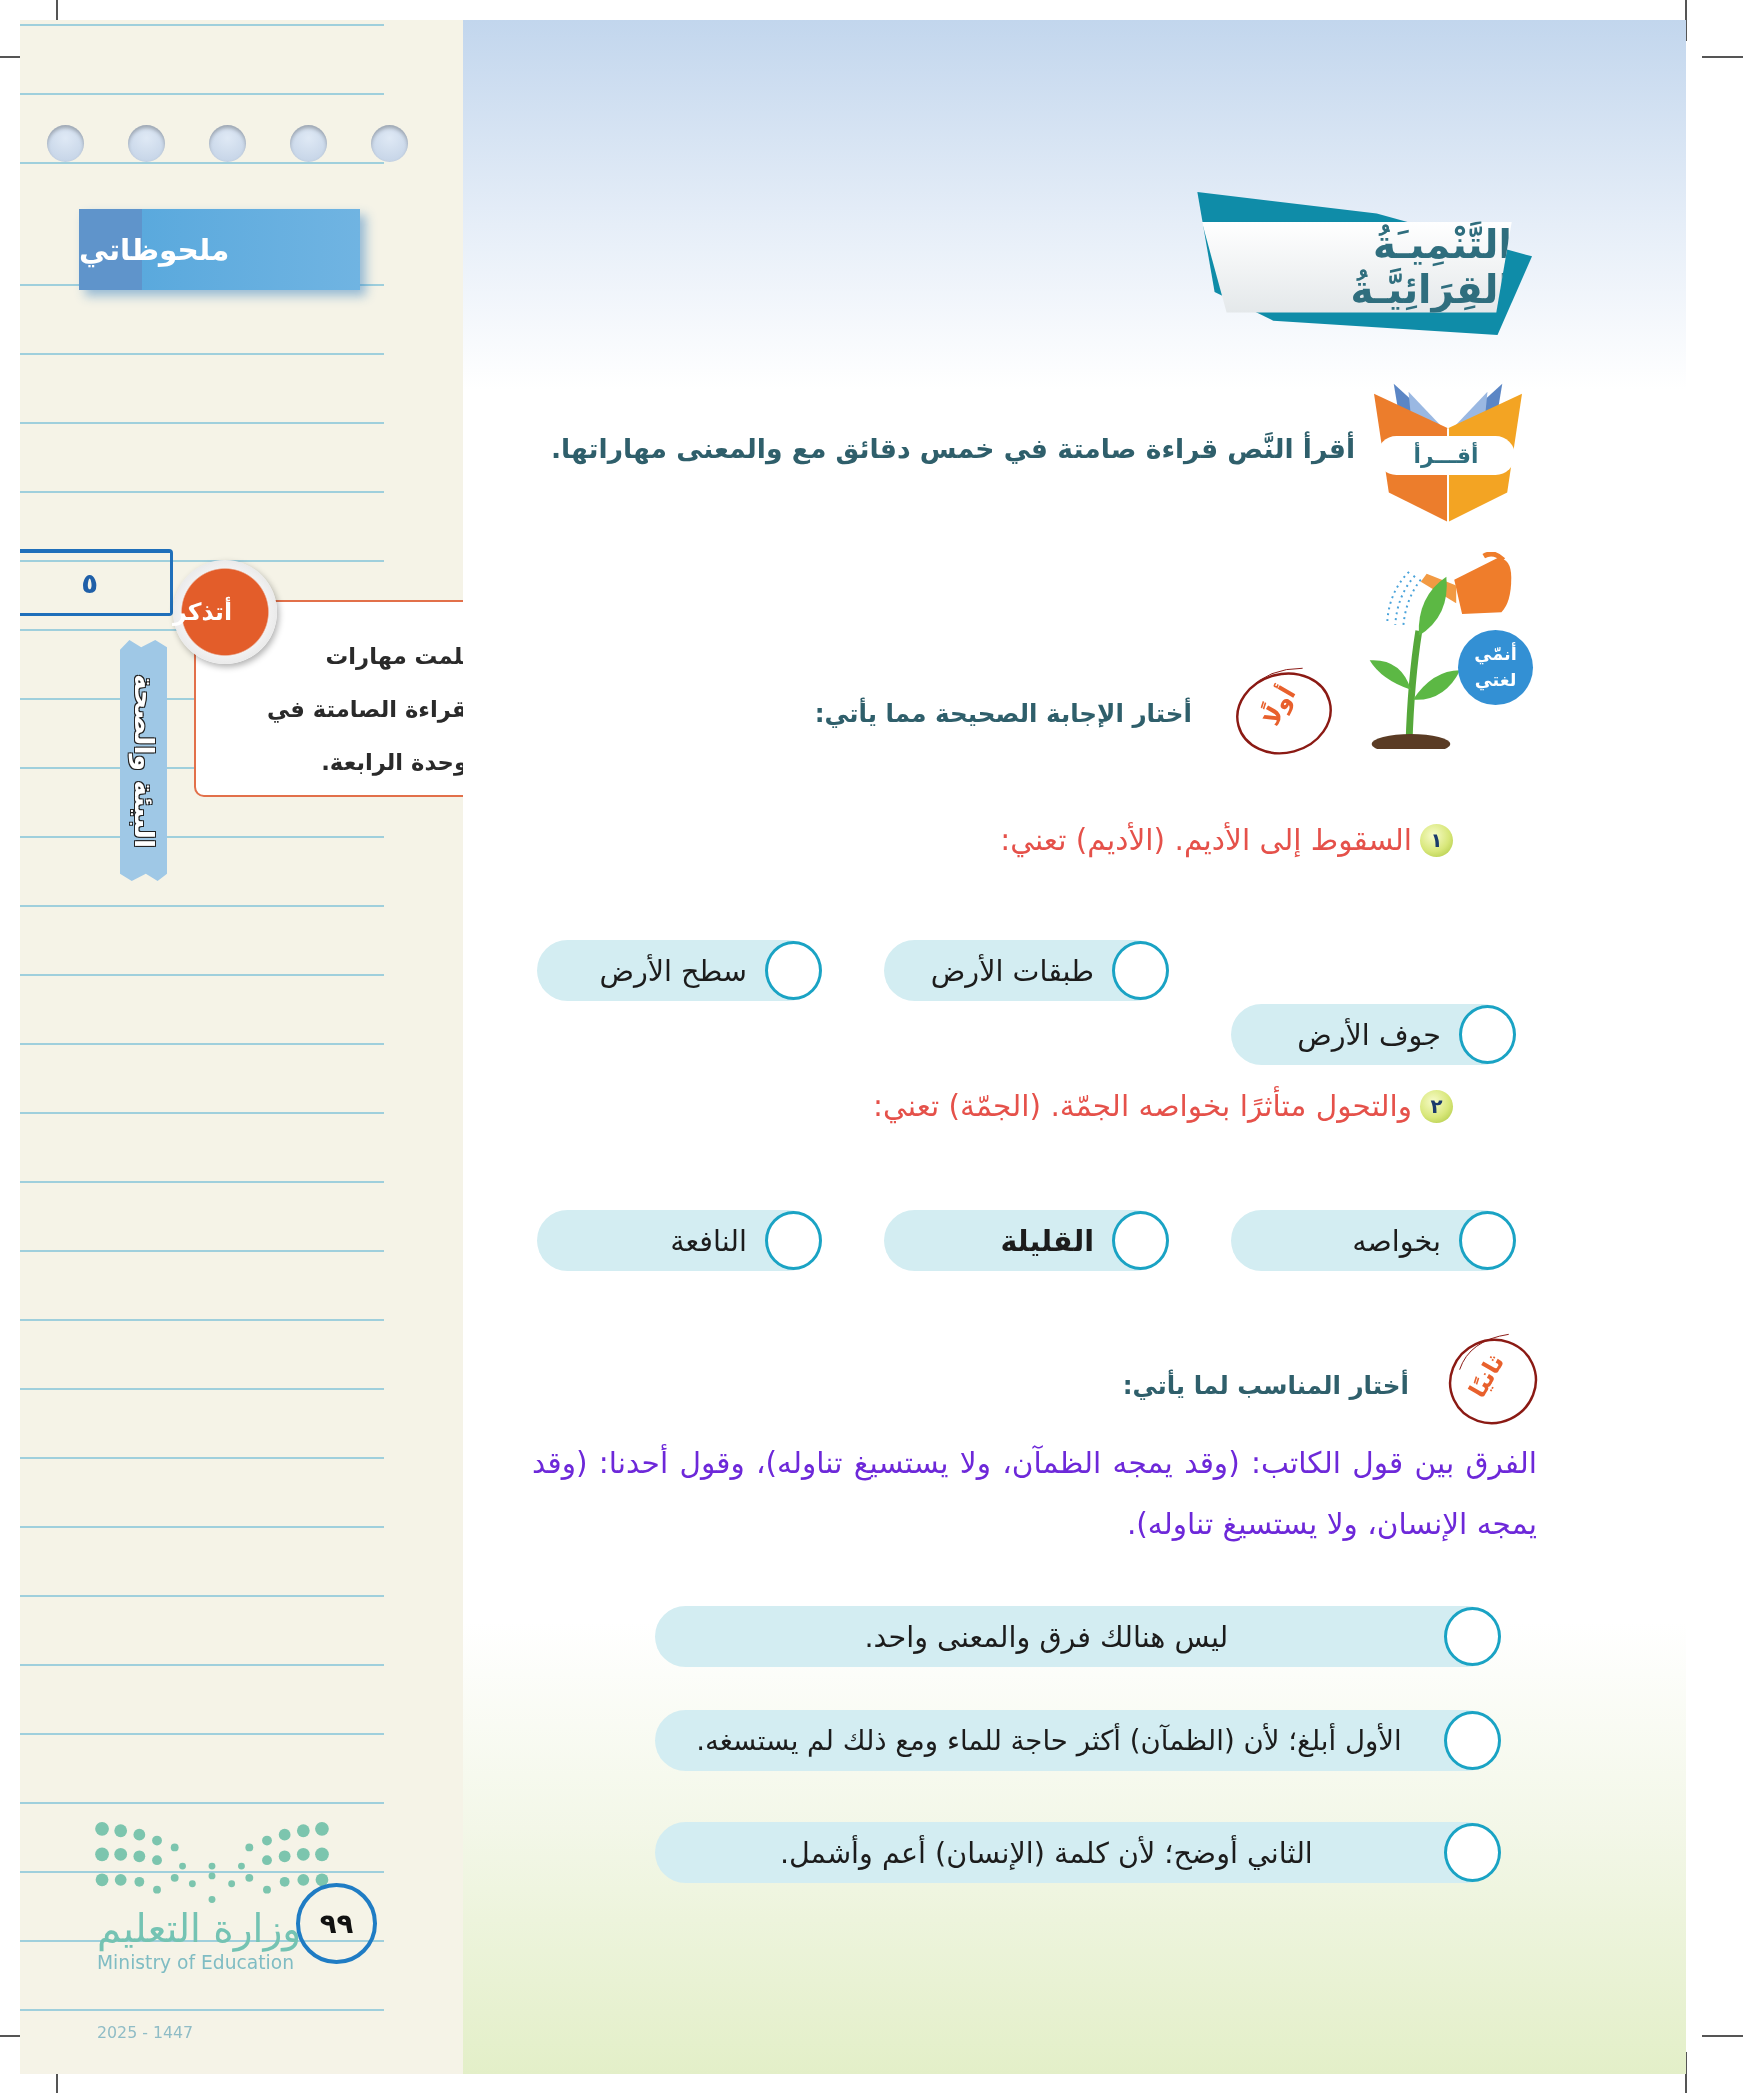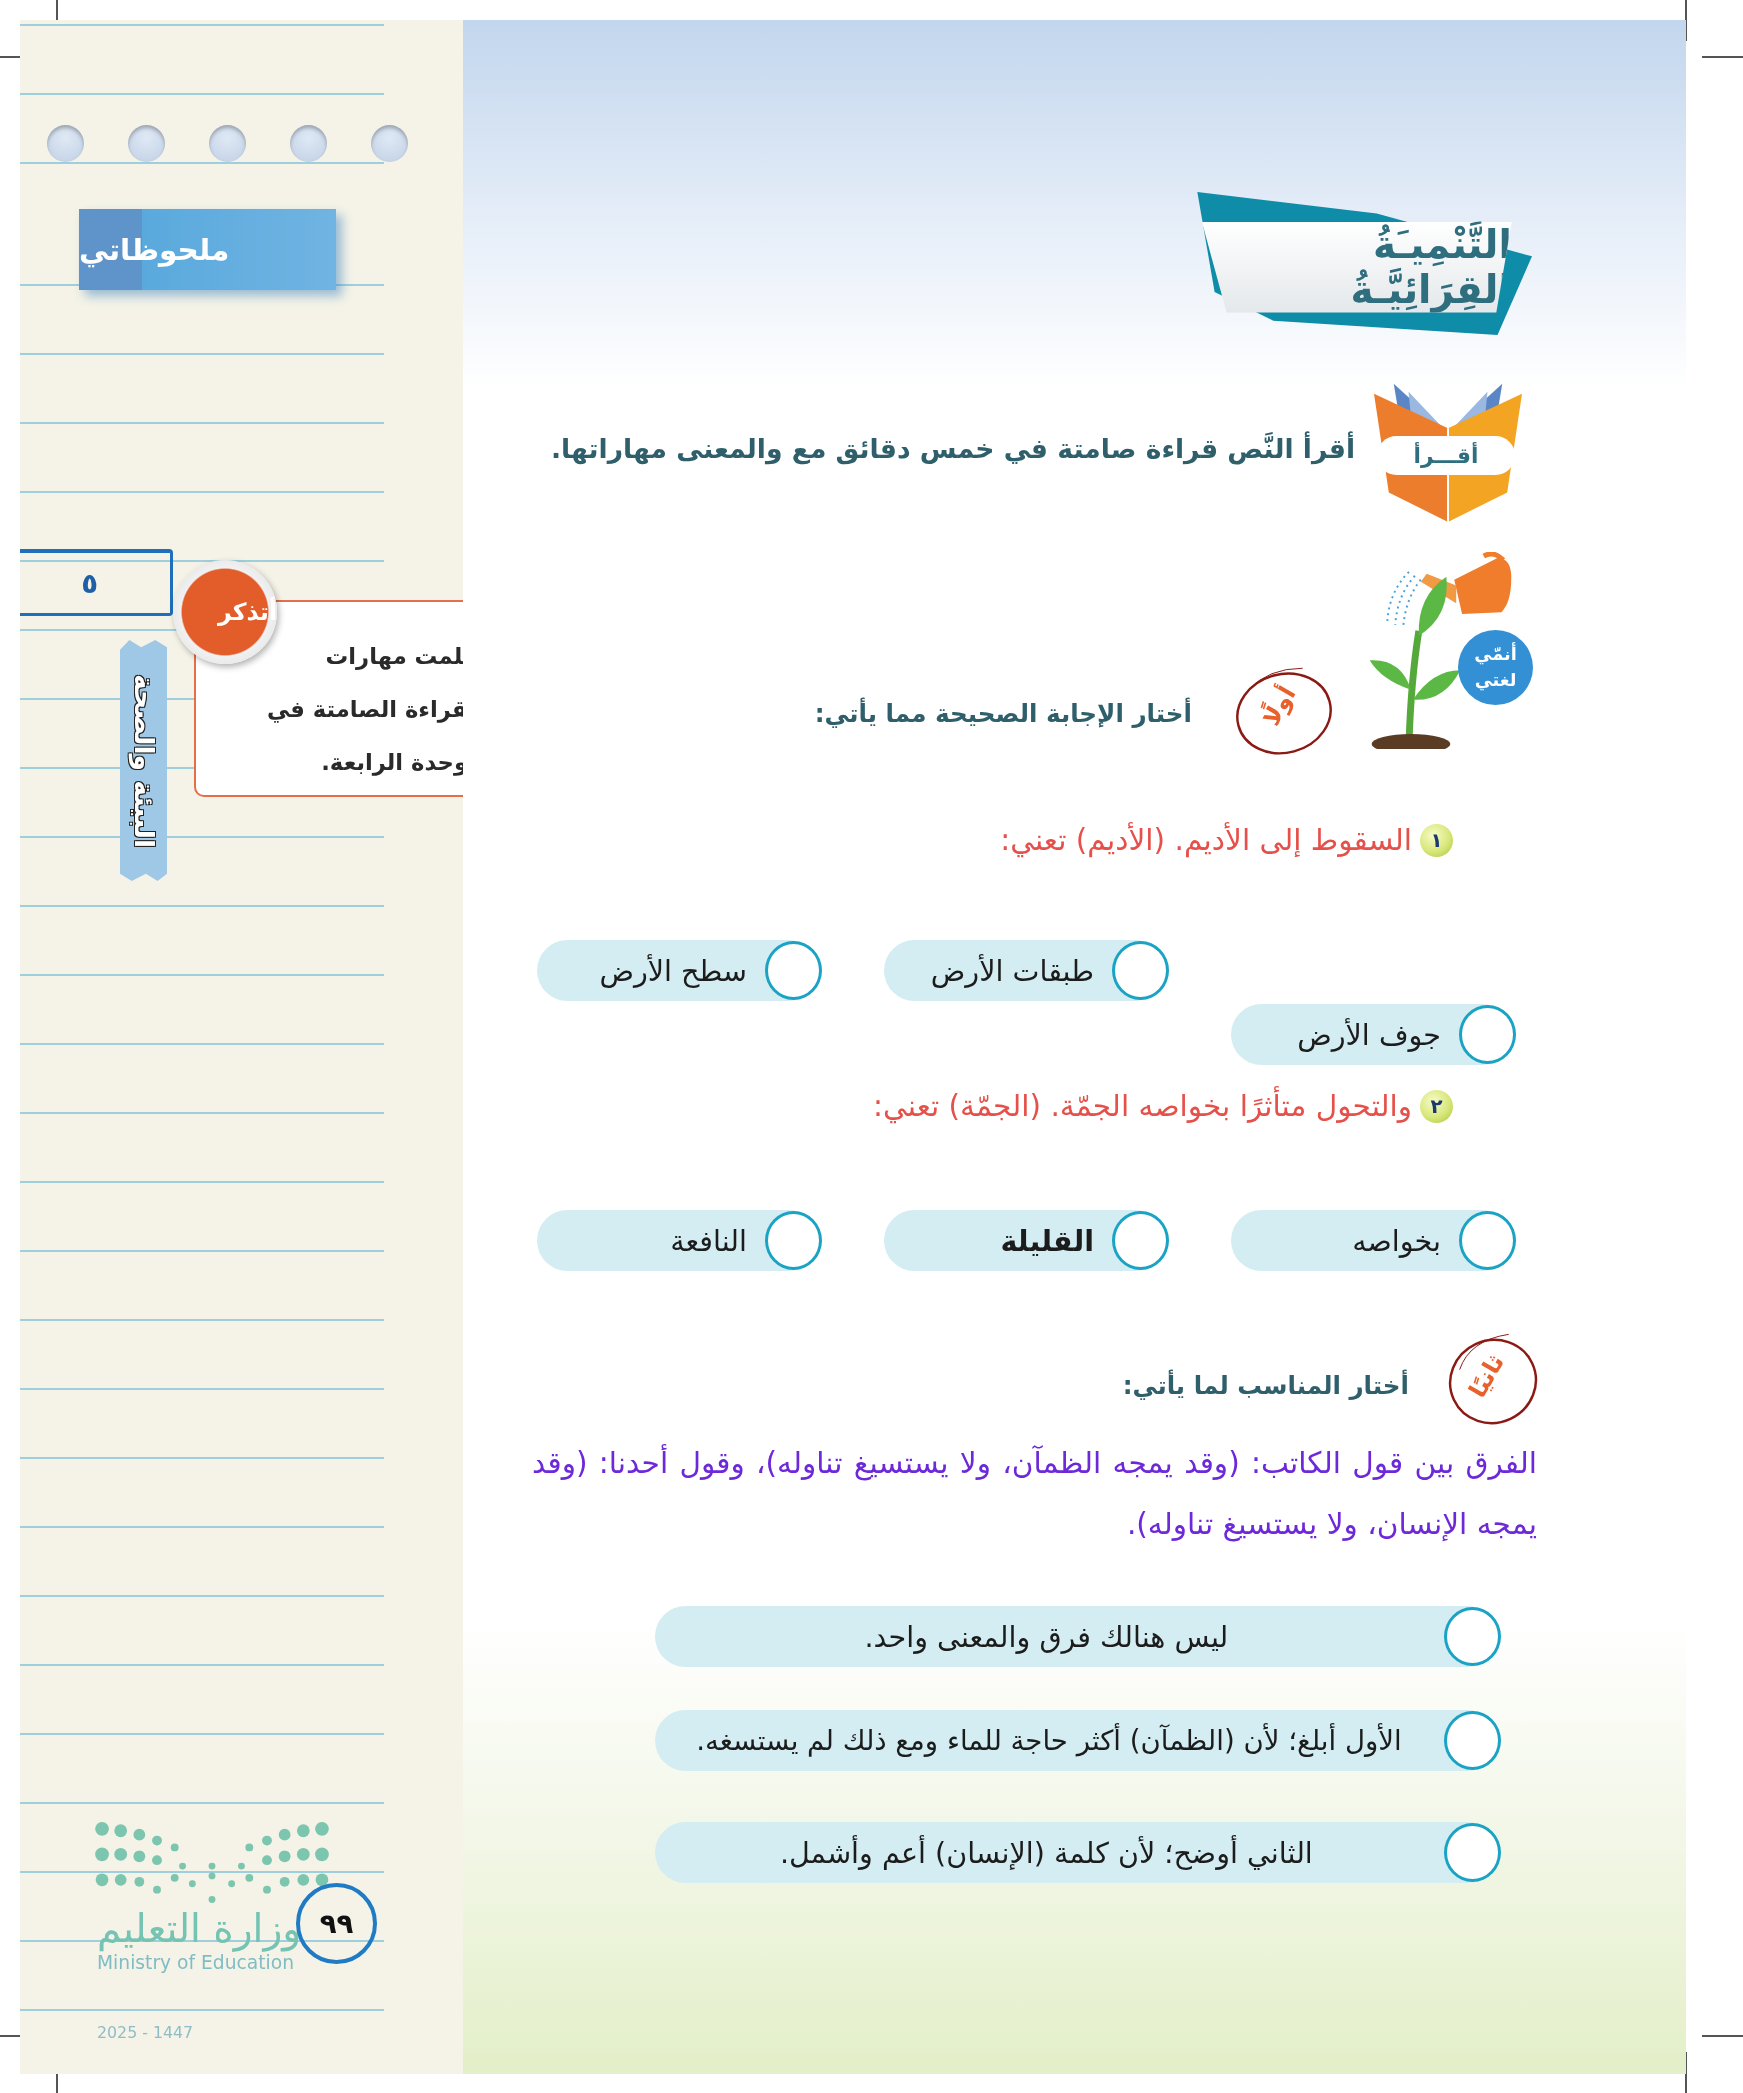--- a/index.html
+++ b/index.html
@@ -22,21 +22,21 @@
     content: ""; position: absolute; right: -7.9px; top: 0; width: 7.9px; height: 100%;
     background: linear-gradient(to right, rgba(0,0,0,0.25), rgba(0,0,0,0));
   }
   .hole {
     position: absolute; top: 105px; width: 37px; height: 37px; border-radius: 50%;
     background: radial-gradient(circle at 50% 35%, #dfe9f5 0%, #c9d7e9 70%, #b9c8da 100%);
     box-shadow: inset 0 3px 3.9px rgba(0,0,0,0.25);
   }
 
   #notes-title {
-    position: absolute; left: 79px; top: 209px; width: 257px; height: 81px;
+    position: absolute; left: 79px; top: 209px; width: 281px; height: 81px;
     background: linear-gradient(to right, #5f94cb 0, #5f94cb 63px, #5aa9dd 63px, #70b4e2 100%);
     box-shadow: 5.9px 5.9px 9.9px rgba(40,120,190,0.45);
     color: #fff; font-family: "DejaVu Sans", sans-serif; font-weight: bold;
     font-size: 29.6px; display: flex; align-items: center; justify-content: flex-end;
     padding-right: 29.6px; direction: rtl;
   }
 
   #unit-number-box {
     position: absolute; left: 19.7px; top: 549px; width: 153px; height: 67px;
     border-top: 4.9px solid #1f6fba; border-bottom: 3.9px solid #1f6fba; border-right: 3px solid #1f6fba;
@@ -63,21 +63,21 @@
     background: #fff; border: 2px solid #e2704a; border-radius: 9.9px;
     padding: 27.6px 27.6px 0 9.9px; direction: rtl; text-align: right;
   }
   #remember-box p {
     font-weight: bold; font-size: 22.7px; color: #2a2a2a; line-height: 53px;
   }
   #remember-sticker {
     position: absolute; left: 173px; top: 560px; width: 104px; height: 104px; border-radius: 50%;
     background: radial-gradient(circle, #e35d2a 0, #e35d2a 58%, #f1f1f1 60%, #d8d8d8 100%);
     box-shadow: 2px 3px 5.9px rgba(0,0,0,0.3);
-    display: flex; align-items: center; justify-content: flex-end;
+    display: flex; align-items: center; justify-content: flex-start;
   }
   #remember-sticker span { color: #fff; font-weight: bold; font-size: 23.6px; direction: rtl; }
 
   #moe-logo { position: absolute; left: 94px; top: 1817px; width: 236px; height: 108px; }
   #moe-ar { position: absolute; left: 97px; top: 1906px; font-size: 39px; color: #74c3b3; direction: rtl; letter-spacing: 2px; }
   #moe-en { position: absolute; left: 97px; top: 1952px; font-size: 18.7px; color: #7fbcc3; }
   #moe-year { position: absolute; left: 97px; top: 1978px; font-size: 15.8px; color: #8fbcc6; margin-top: 45px; }
 
   #page-number {
     position: absolute; left: 296px; top: 1883px; width: 81px; height: 81px; border-radius: 50%;

